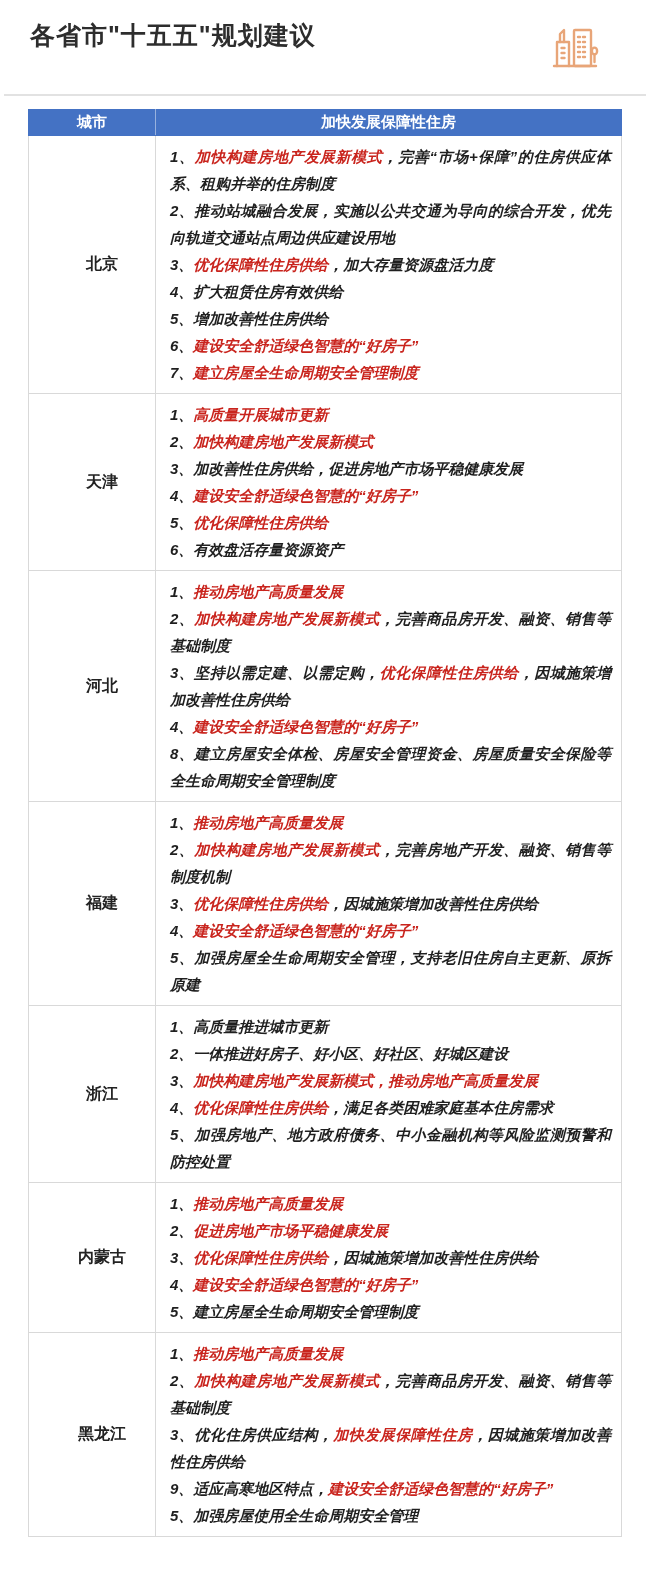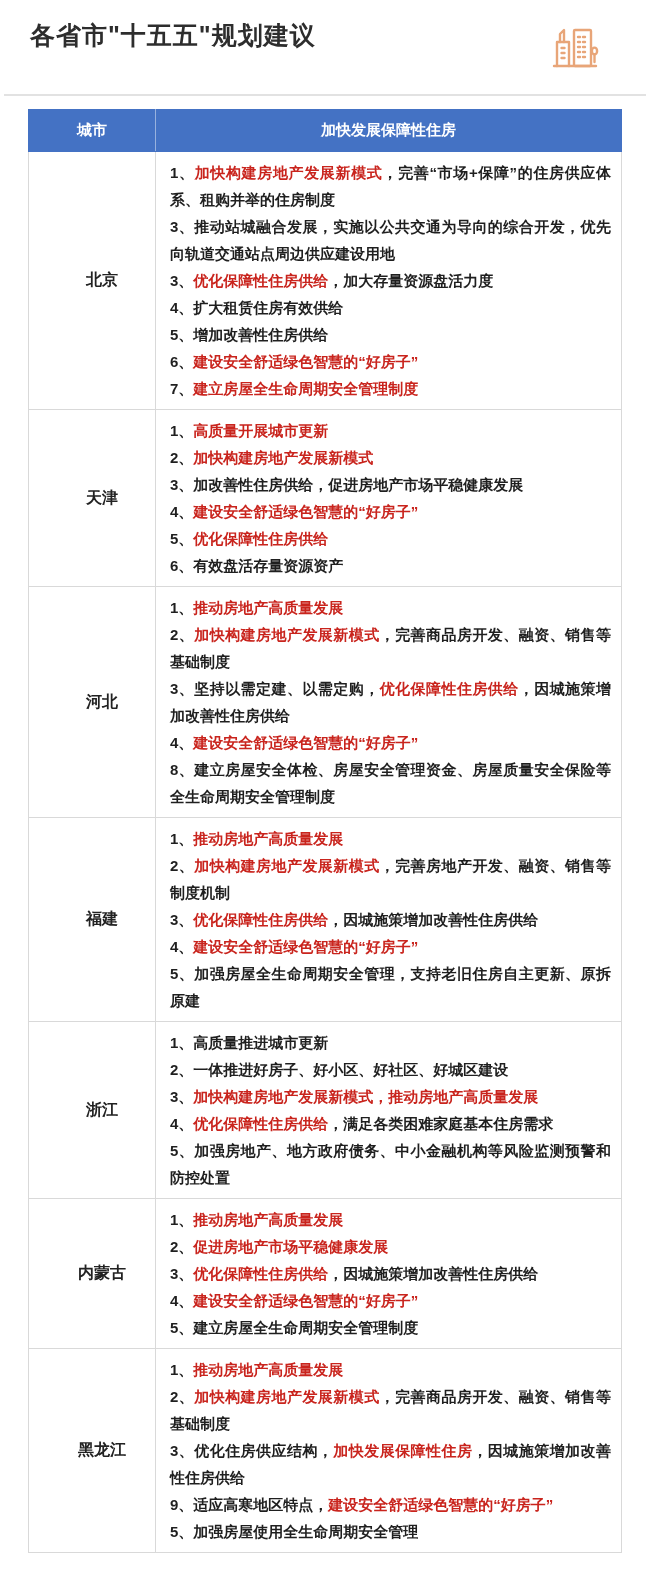--- a/index.html
+++ b/index.html
@@ -23,27 +23,27 @@
        padding:18px 36px 0 30px;}
   .title{font-size:25px;font-weight:700;line-height:1.38;color:#2d2d2d;letter-spacing:1px;}
   .icon-wrap{margin-top:2px;margin-right:12px;}
 
   .top-rule{height:2px;background:#e2e2e2;margin:16px 4px 0 4px;}
 
   
   table{border-collapse:collapse;width:594px;margin:13px 0 0 28px;
         border:1px solid #ccd4e6;}
   th{background:var(--blue);color:#fff;font-size:15px;font-weight:700;
-     padding:11px 6px;border:1px solid var(--blue);}
+     padding:3px 6px;border:1px solid var(--blue);}
   th.col-city{width:127px;border-right:1px solid rgba(255,255,255,.45);}
   td{border:1px solid var(--border);vertical-align:middle;background:#fff;}
   td.city{width:127px;text-align:center;font-size:16px;font-weight:700;color:#222;padding-left:20px;}
   td.content{padding:7px 10px 7px 14px;}
   .item{font-size:15px;font-weight:700;line-height:27px;color:var(--ink);
-        text-align:justify;}
+        text-align:justify;font-style:italic;}
   .red{color:var(--red);}
 </style>
 </head>
 <body>
 
 <div class="page">
 
   <div class="hdr">
     <div class="title">
       <div>各省市"十五五"规划建议</div>
@@ -80,21 +80,21 @@
       <tr>
         <th class="col-city">城市</th>
         <th>加快发展保障性住房</th>
       </tr>
     </thead>
     <tbody id="table-body">
         <tr>
           <td class="city">北京</td>
           <td class="content">
             <div class="item"><span>1、</span><span class="red">加快构建房地产发展新模式</span><span>，完善“市场+保障”的住房供应体系、租购并举的住房制度</span></div>
-            <div class="item"><span>3、推动站城融合发展，实施以公共交通为导向的综合开发，优先向轨道交通站点周边供应建设用地</span></div>
+            <div class="item"><span>2、推动站城融合发展，实施以公共交通为导向的综合开发，优先向轨道交通站点周边供应建设用地</span></div>
             <div class="item"><span>3、</span><span class="red">优化保障性住房供给</span><span>，加大存量资源盘活力度</span></div>
             <div class="item"><span>4、扩大租赁住房有效供给</span></div>
             <div class="item"><span>5、增加改善性住房供给</span></div>
             <div class="item"><span>6、</span><span class="red">建设安全舒适绿色智慧的“好房子”</span></div>
             <div class="item"><span>7、</span><span class="red">建立房屋全生命周期安全管理制度</span></div>
           </td>
         </tr>
         <tr>
           <td class="city">天津</td>
           <td class="content">

